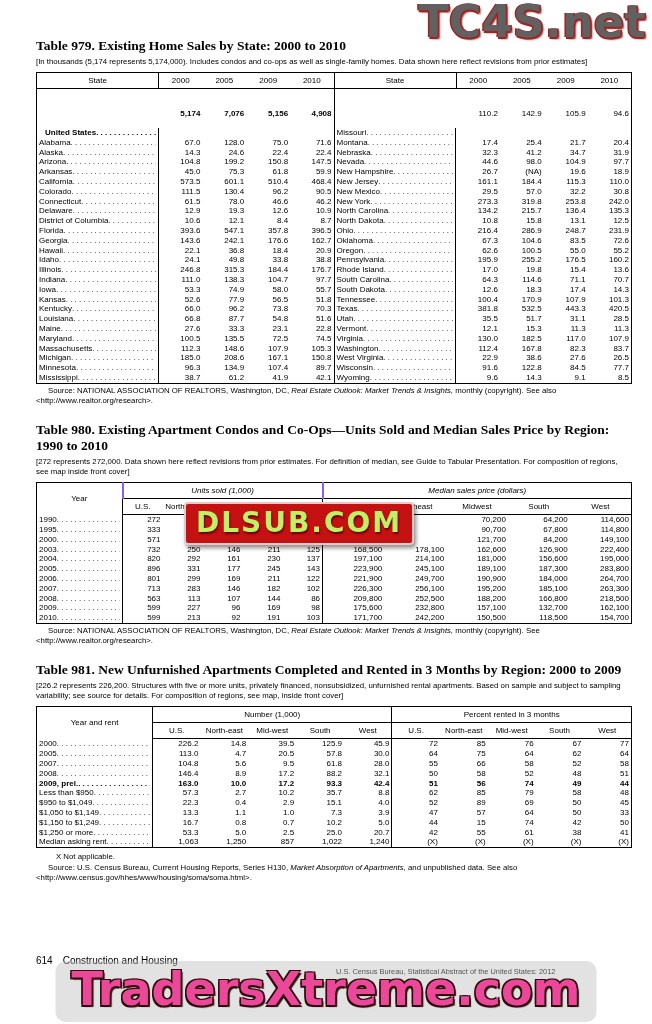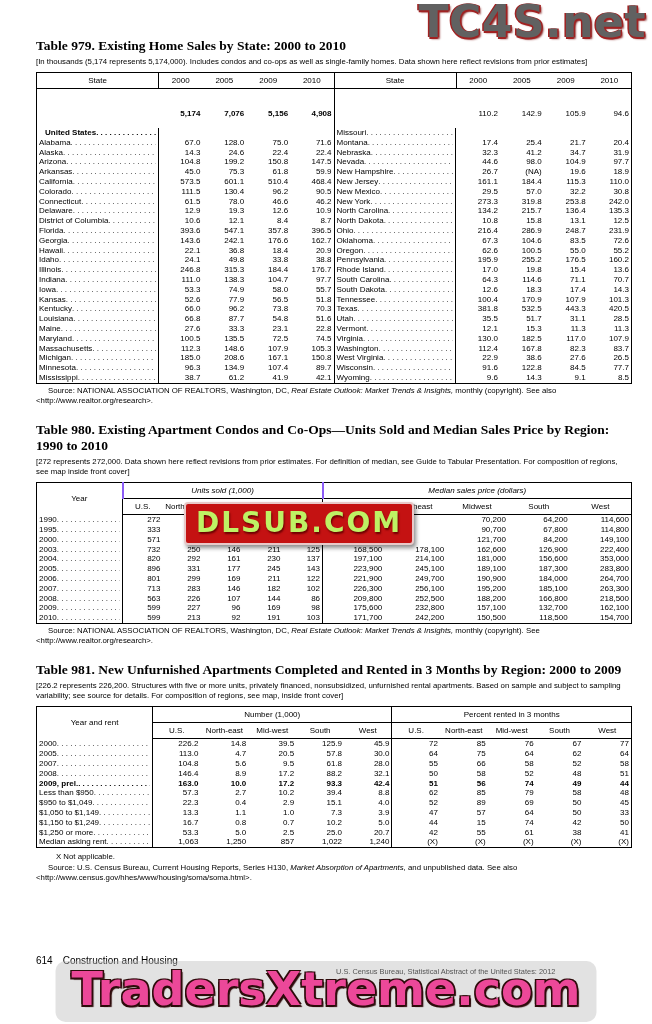--- a/index.html
+++ b/index.html
@@ -706,21 +706,21 @@
               </td>
               <td class="num">820</td>
               <td class="num">292</td>
               <td class="num">161</td>
               <td class="num">230</td>
               <td class="num">137</td>
               <td class="num">197,100</td>
               <td class="num">214,100</td>
               <td class="num">181,000</td>
               <td class="num">156,600</td>
-              <td class="num">353,000</td>
+              <td class="num">195,000</td>
             </tr>
             <tr>
               <td class="lbl">
                 <span class="t">2005</span>
                 <span class="dots"></span>
               </td>
               <td class="num">896</td>
               <td class="num">331</td>
               <td class="num">177</td>
               <td class="num">245</td>
@@ -762,21 +762,21 @@
               <td class="num">195,200</td>
               <td class="num">185,100</td>
               <td class="num">263,300</td>
             </tr>
             <tr>
               <td class="lbl">
                 <span class="t">2008</span>
                 <span class="dots"></span>
               </td>
               <td class="num">563</td>
-              <td class="num">226</td>
+              <td class="num">113</td>
               <td class="num">107</td>
               <td class="num">144</td>
               <td class="num">86</td>
               <td class="num">209,800</td>
               <td class="num">252,500</td>
               <td class="num">188,200</td>
               <td class="num">166,800</td>
               <td class="num">218,500</td>
             </tr>
             <tr>
@@ -936,21 +936,21 @@
             <td class="num">44</td>
           </tr>
           <tr>
             <td class="lbl">
               <span class="t">Less than $950</span>
               <span class="dots"></span>
             </td>
             <td class="num">57.3</td>
             <td class="num">2.7</td>
             <td class="num">10.2</td>
-            <td class="num">39.4</td>
+            <td class="num">35.7</td>
             <td class="num">8.8</td>
             <td class="num">62</td>
             <td class="num">85</td>
             <td class="num">79</td>
             <td class="num">58</td>
             <td class="num">48</td>
           </tr>
           <tr>
             <td class="lbl">
               <span class="t">$950 to $1,049</span>

